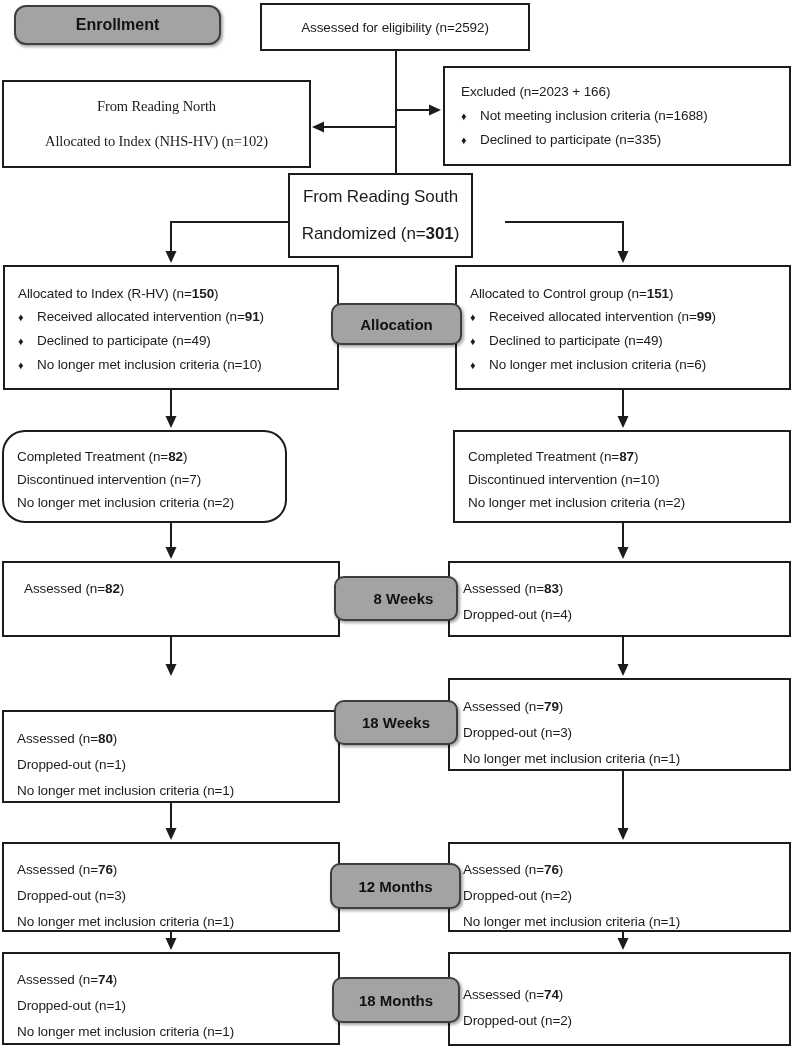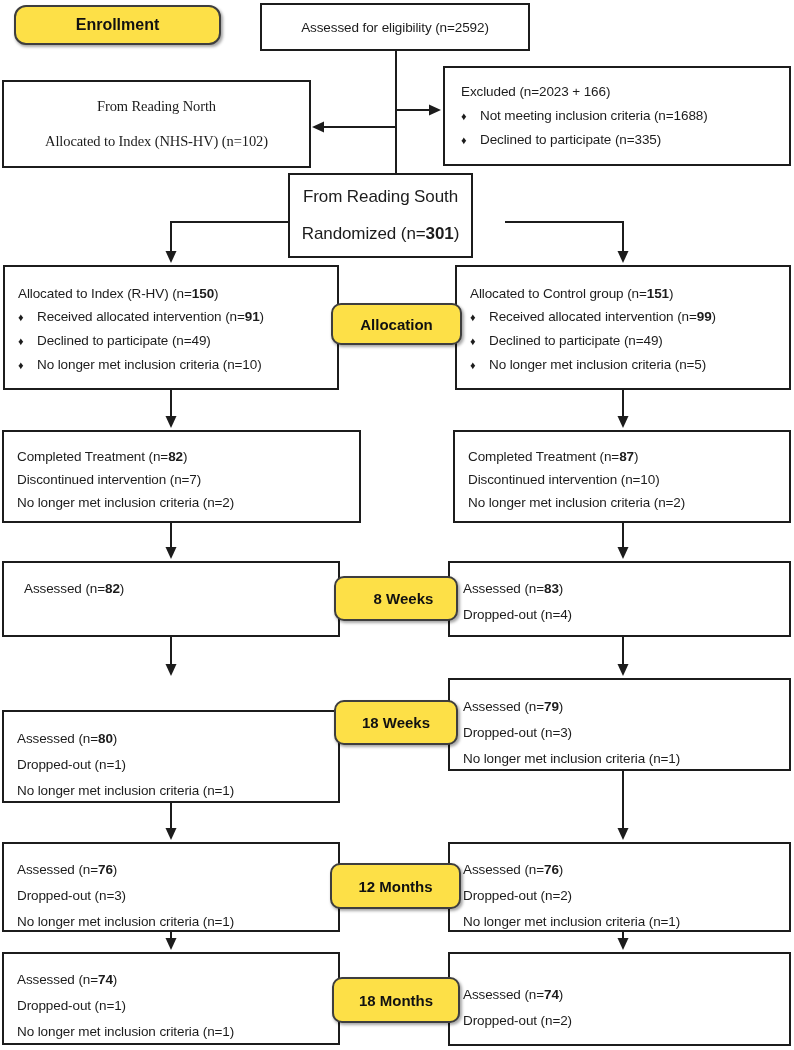--- a/index.html
+++ b/index.html
@@ -28,42 +28,42 @@
     font-family:"Liberation Serif", serif; font-size:14.5px;
   }
   #box-excluded { left:443px; top:66px; width:348px; height:100px; padding:12px 8px 0 16px; line-height:24px; }
   #box-randomized { left:288px; top:173px; width:185px; height:85px; gap:17px; font-size:17px; }
 
   #box-alloc-index, #box-alloc-control { top:265px; width:336px; height:125px; padding:15px 6px 0 13px; line-height:23px; }
   #box-alloc-index { left:3px; }
   #box-alloc-control { left:455px; }
 
   #box-completed-index, #box-completed-control { top:430px; height:93px; padding:13px 6px 0 13px; line-height:23px; }
-  #box-completed-index { left:2px; width:359px; }
+  #box-completed-index { left:2px; width:285px;border-radius:23px; }
   #box-completed-control { left:453px; width:338px; }
 
   #box-w8-index, #box-w8-control { top:561px; height:76px; padding:13px 6px 0 13px; line-height:26px; }
   #box-w8-index { left:2px; width:338px;padding-left:20px; }
   #box-w8-control { left:448px; width:343px; }
 
   #box-w18-index, #box-w18-control { top:678px; height:93px; padding:14px 6px 0 13px; line-height:26px; }
   #box-w18-index { left:2px; width:338px;margin-top:32px; }
   #box-w18-control { left:448px; width:343px; }
 
   #box-m12-index, #box-m12-control { top:842px; height:90px; padding:13px 6px 0 13px; line-height:26px; }
   #box-m12-index { left:2px; width:338px; }
   #box-m12-control { left:448px; width:343px; }
 
   #box-m18-index, #box-m18-control { top:952px; padding:13px 6px 0 13px; line-height:26px; }
   #box-m18-index { left:2px; width:338px; height:93px; }
   #box-m18-control { left:448px; width:343px; height:94px; padding-top:28px; }
 
   .badge {
     position:absolute; z-index:3; box-sizing:border-box;
-    background:#fde047; border:2px solid #3e3e3e; border-radius:10px;
+    background:#a3a3a3; border:2px solid #3e3e3e; border-radius:10px;
     display:flex; align-items:center; justify-content:center;
     font-weight:bold; font-size:15px; color:#111;
     box-shadow:1.5px 2px 3px rgba(0,0,0,0.35);
   }
   #badge-enrollment { left:14px; top:5px; width:207px; height:40px; border-radius:12px; font-size:16px; }
   #badge-allocation { left:331px; top:303px; width:131px; height:42px; }
   #badge-w8  { left:334px; top:576px; width:124px; height:45px;padding-left:15px; }
   #badge-w18 { left:334px; top:700px; width:124px; height:45px; }
   #badge-m12 { left:330px; top:863px; width:131px; height:46px; }
   #badge-m18 { left:332px; top:977px; width:128px; height:46px; }
@@ -136,21 +136,21 @@
   <div class="box" id="box-alloc-index">
       <div class="line"><span>Allocated to Index (R-HV) (n=</span><span class="b">150</span><span>)</span></div>
       <div class="line"><span class="bullet">♦</span><span>Received allocated intervention (n=</span><span class="b">91</span><span>)</span></div>
       <div class="line"><span class="bullet">♦</span><span>Declined to participate (n=49)</span></div>
       <div class="line"><span class="bullet">♦</span><span>No longer met inclusion criteria (n=10)</span></div>
     </div>
   <div class="box" id="box-alloc-control">
       <div class="line"><span>Allocated to Control group (n=</span><span class="b">151</span><span>)</span></div>
       <div class="line"><span class="bullet">♦</span><span>Received allocated intervention (n=</span><span class="b">99</span><span>)</span></div>
       <div class="line"><span class="bullet">♦</span><span>Declined to participate (n=49)</span></div>
-      <div class="line"><span class="bullet">♦</span><span>No longer met inclusion criteria (n=5)</span></div>
+      <div class="line"><span class="bullet">♦</span><span>No longer met inclusion criteria (n=6)</span></div>
     </div>
 
   <div class="box" id="box-completed-index">
       <div class="line"><span>Completed Treatment (n=</span><span class="b">82</span><span>)</span></div>
       <div class="line"><span>Discontinued intervention (n=7)</span></div>
       <div class="line"><span>No longer met inclusion criteria (n=2)</span></div>
     </div>
   <div class="box" id="box-completed-control">
       <div class="line"><span>Completed Treatment (n=</span><span class="b">87</span><span>)</span></div>
       <div class="line"><span>Discontinued intervention (n=10)</span></div>

